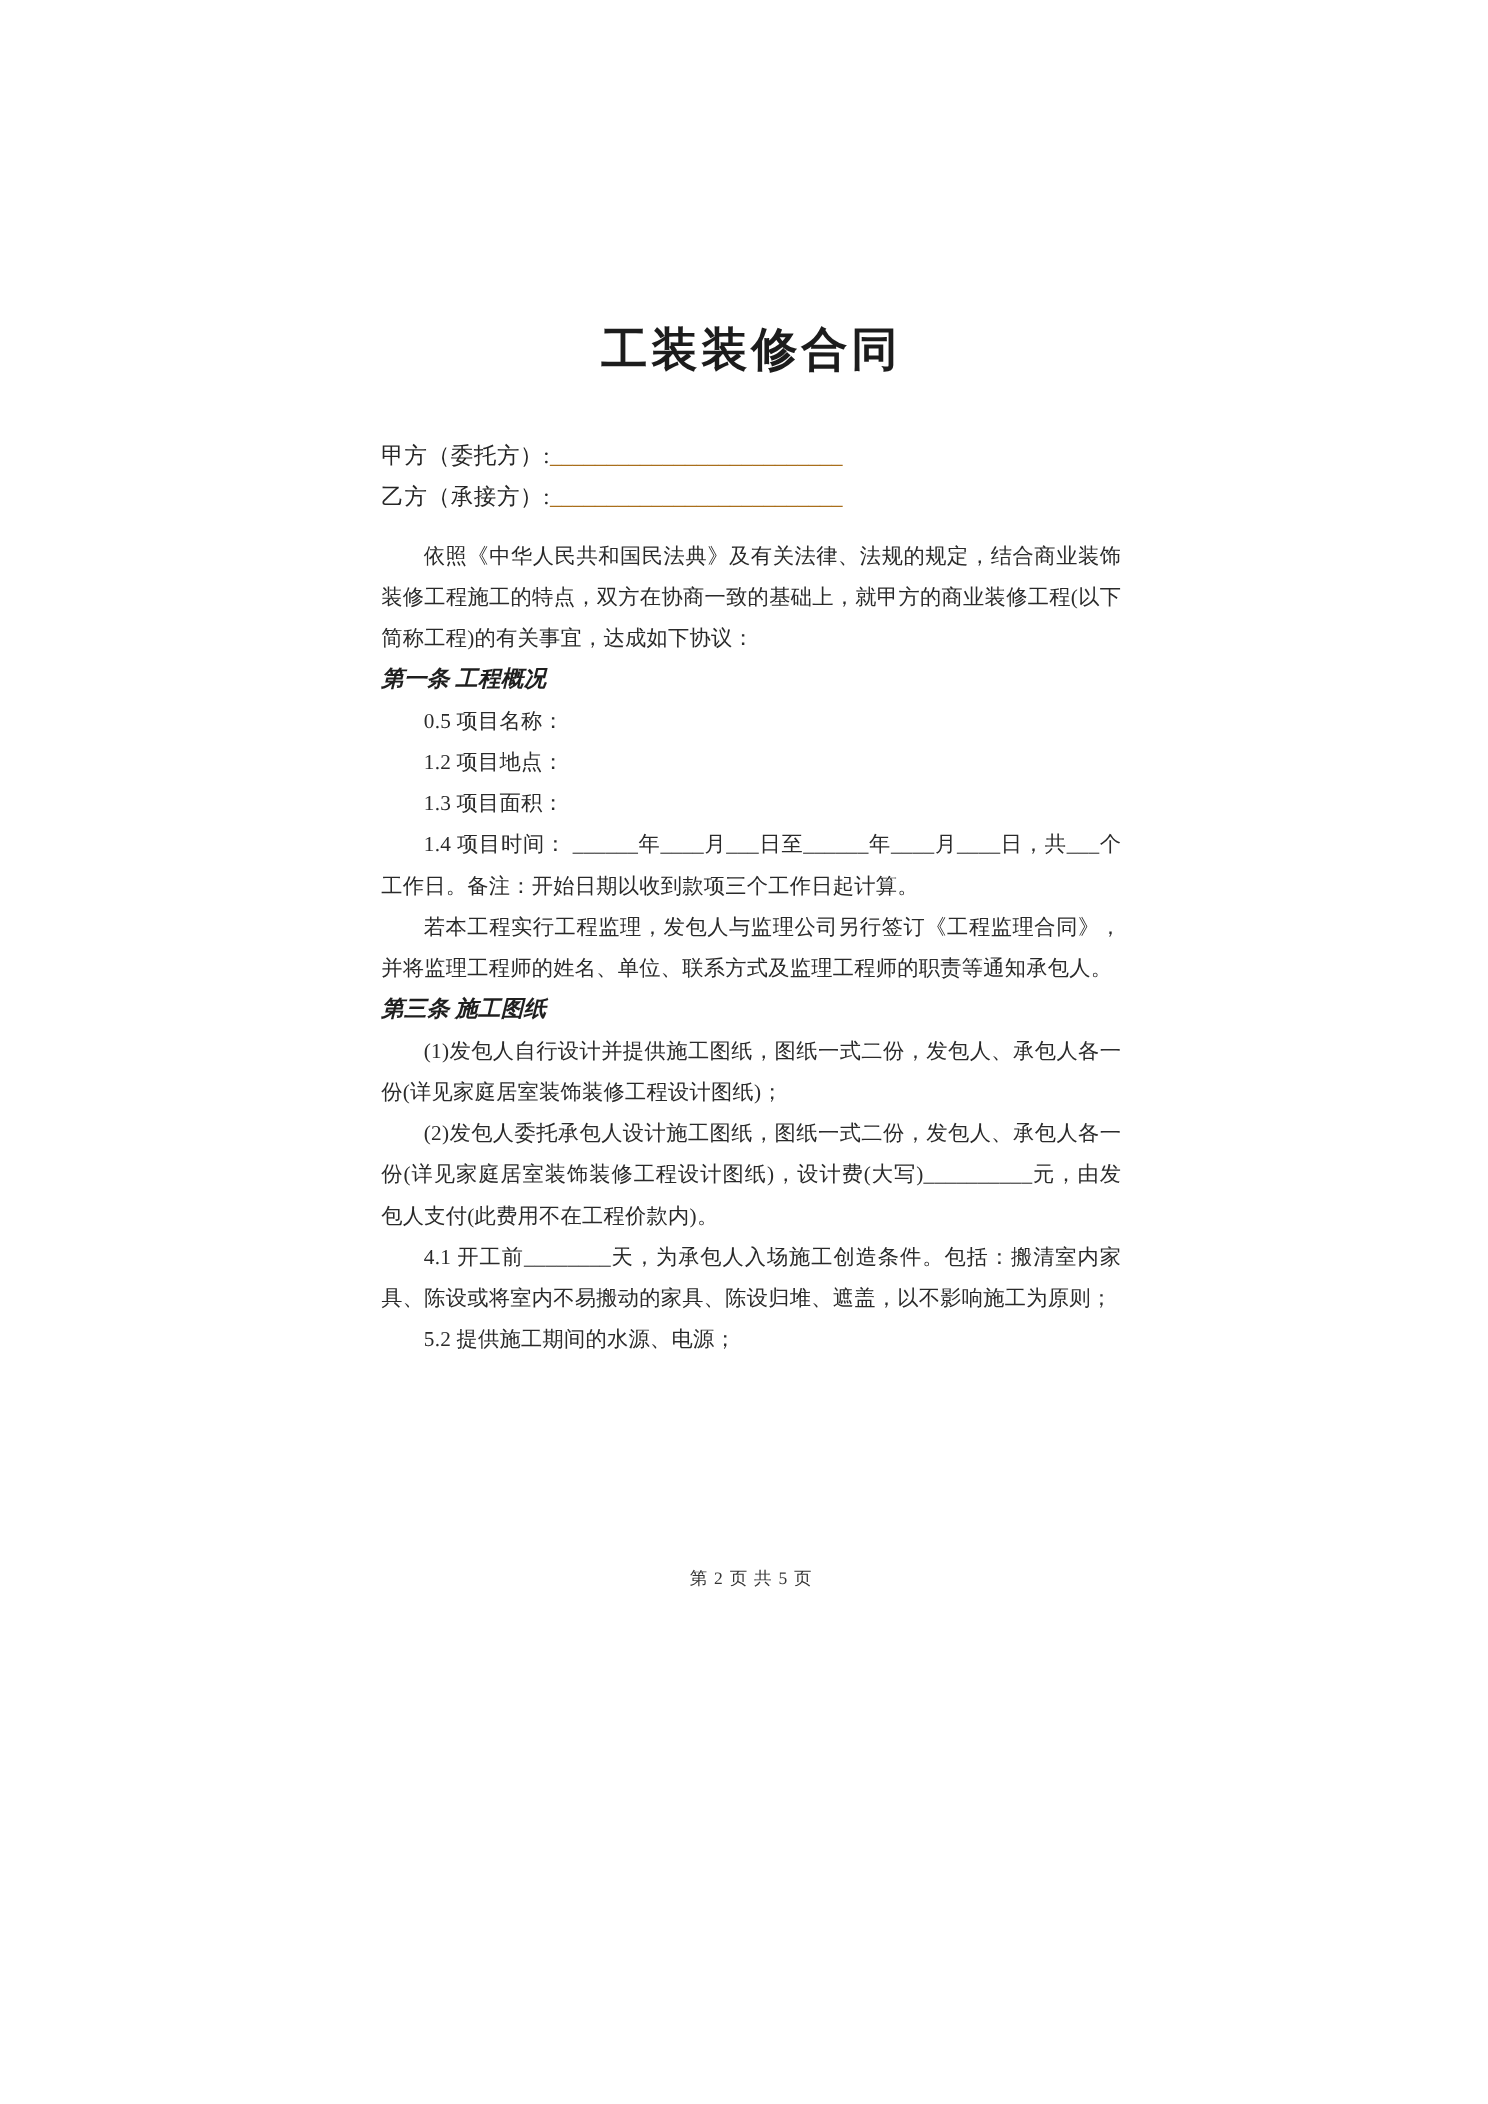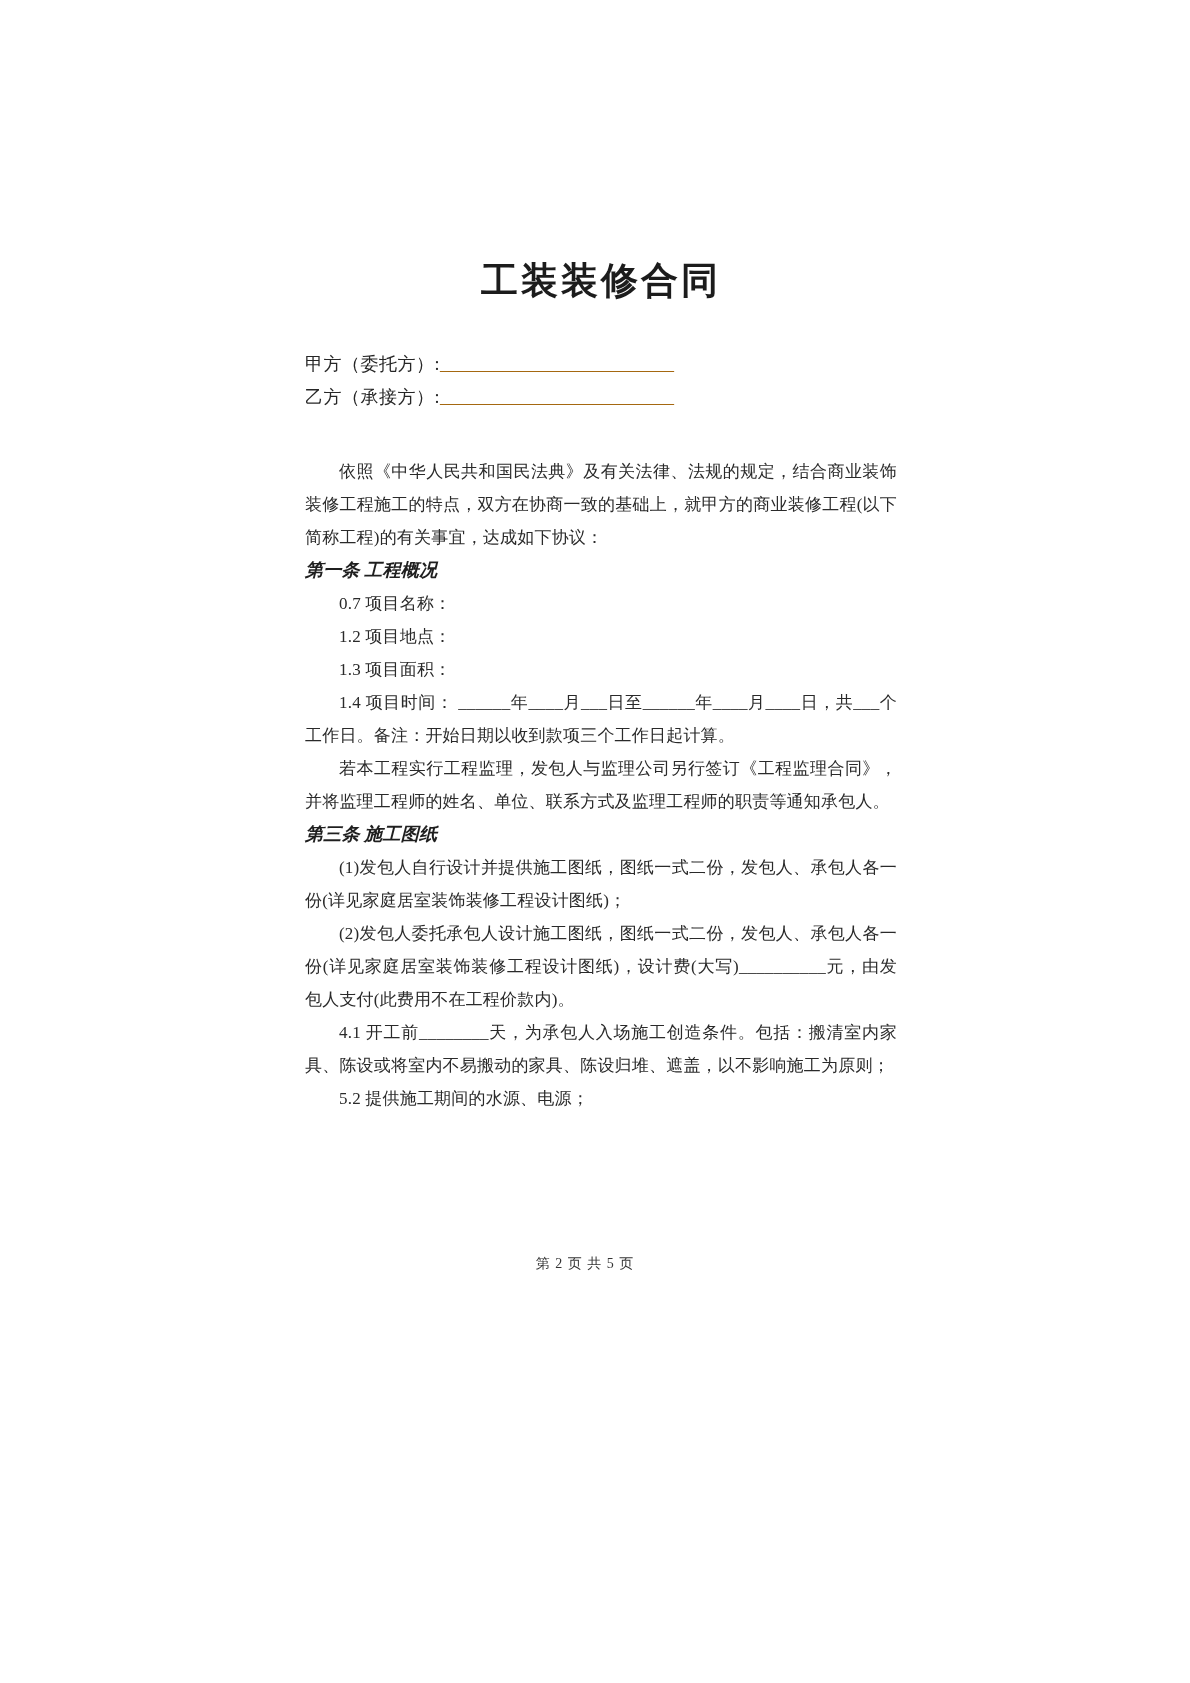--- a/index.html
+++ b/index.html
@@ -42,21 +42,21 @@
     white-space: nowrap;
   }
   .party-label {
     letter-spacing: 0.5px;
   }
   .party-blank {
     letter-spacing: 0;
     color: #a16207;
   }
   .body-text {
-    margin-top: 41px;
+    margin-top: 14px;
   }
   .para {
     margin: 0;
     font-size: 17px;
     line-height: 33px;
     text-align: justify;
     letter-spacing: 0.2px;
     color: #2a2a2a;
   }
   .para.indent {
@@ -64,21 +64,21 @@
   }
   .para.heading {
     font-size: 18px;
     font-weight: bold;
     color: #1f1f1f;
     text-indent: 0;
     font-style: italic;
   }
   .footer {
     position: absolute;
-    left: 289px;
+    left: 305px;
     top: 1254px;
     width: 592px;
     text-align: center;
     font-size: 14px;
     line-height: 20px;
     color: #333333;
     letter-spacing: 1px;
   }
 </style>
 </head>
@@ -91,21 +91,21 @@
   <div class="party-line"><span class="party-label">甲方（委托方）:</span><span class="party-blank">__________________________</span></div>
 
   <div class="party-line"><span class="party-label">乙方（承接方）:</span><span class="party-blank">__________________________</span></div>
 </div>
     <div class="body-text">
       <p class="para indent">依照《中华人民共和国民法典》及有关法律、法规的规定，结合商业装饰装修工程施工的特点，双方在协商一致的基础上，就甲方的商业装修工程(以下简称工程)的有关事宜，达成如下协议：</p>
       <div id="sections">
   <div class="section">
     <p class="para heading">第一条  工程概况</p>
 
-  <p class="para indent">0.7 项目名称：</p>
+  <p class="para indent">0.5 项目名称：</p>
 
   <p class="para indent">1.2 项目地点：</p>
 
   <p class="para indent">1.3 项目面积：</p>
 
   <p class="para indent">1.4 项目时间： ______年____月___日至______年____月____日，共___个工作日。备注：开始日期以收到款项三个工作日起计算。</p>
 </div>
 
   <div class="section">
 

